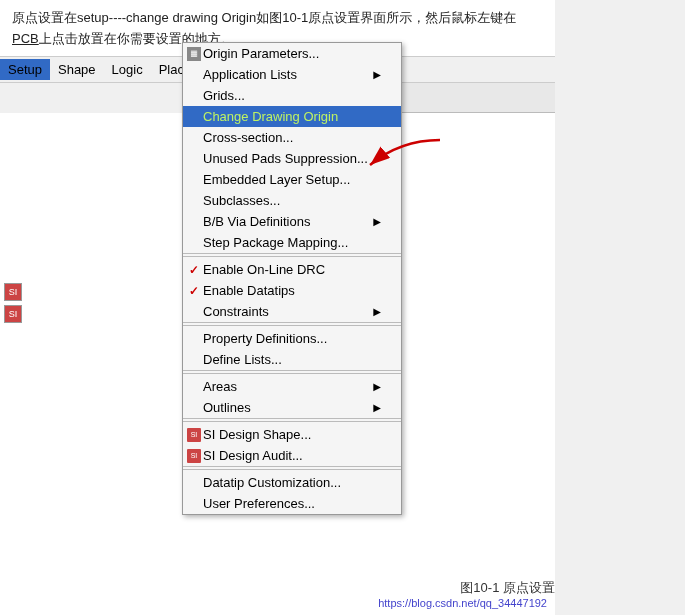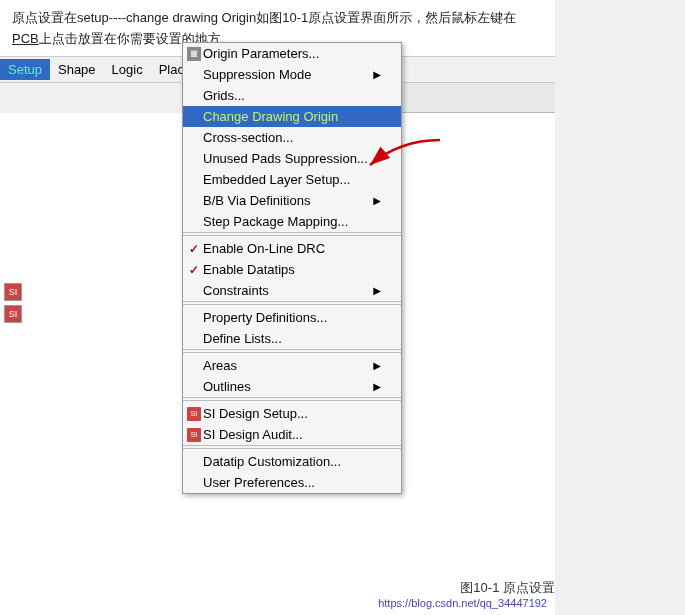--- a/index.html
+++ b/index.html
@@ -34,21 +34,21 @@
       font-size: 13px;
       user-select: none;
     }
     .menu-bar-item {
       padding: 3px 8px;
       cursor: pointer;
       white-space: nowrap;
     }
     .menu-bar-item:hover, .menu-bar-item.active {
       background: #316ac5;
-      color: #5eead4;
+      color: #000000;
     }
 
     
     .dropdown-menu {
       position: absolute;
       top: 42px;
       left: 182px;
       background: #f5f5f5;
       border: 1px solid #999;
       box-shadow: 2px 2px 5px rgba(0,0,0,0.3);
@@ -236,21 +236,21 @@
   </div>
 
   <div class="dropdown-menu">
 
     <div class="menu-item">
       <span style="position:absolute;left:4px;width:14px;height:14px;background:#888;display:inline-block;font-size:8px;color:#fff;display:flex;align-items:center;justify-content:center;">▦</span>
       <span>Origin Parameters...</span>
     </div>
 
     <div class="menu-item">
-      <span>Suppression Mode</span>
+      <span>Application Lists</span>
       <span class="arrow">▶</span>
     </div>
 
     <div class="menu-item">
       <span>Grids...</span>
     </div>
 
     <div class="menu-item highlighted">
       <span>Change Drawing Origin</span>
     </div>
@@ -260,20 +260,23 @@
     </div>
 
     <div class="menu-item">
       <span>Unused Pads Suppression...</span>
     </div>
 
     <div class="menu-item">
       <span>Embedded Layer Setup...</span>
     </div>
 
+    <div class="menu-item">
+      <span>Subclasses...</span>
+    </div>
 
 
     <div class="menu-item">
       <span>B/B Via Definitions</span>
       <span class="arrow">▶</span>
     </div>
 
     <div class="menu-item separator-after">
       <span>Step Package Mapping...</span>
     </div>
@@ -318,21 +321,21 @@
 
     <div class="menu-item separator-after">
       <span>Outlines</span>
       <span class="arrow">▶</span>
     </div>
 
     <div class="menu-divider"></div>
 
     <div class="menu-item">
       <span style="position:absolute;left:4px;width:14px;height:14px;background:#c44;display:flex;align-items:center;justify-content:center;font-size:7px;color:#fff;border-radius:1px;">SI</span>
-      <span>SI Design Setup...</span>
+      <span>SI Design Shape...</span>
     </div>
 
     <div class="menu-item separator-after">
       <span style="position:absolute;left:4px;width:14px;height:14px;background:#c44;display:flex;align-items:center;justify-content:center;font-size:7px;color:#fff;border-radius:1px;">SI</span>
       <span>SI Design Audit...</span>
     </div>
 
     <div class="menu-divider"></div>
 
     <div class="menu-item">

